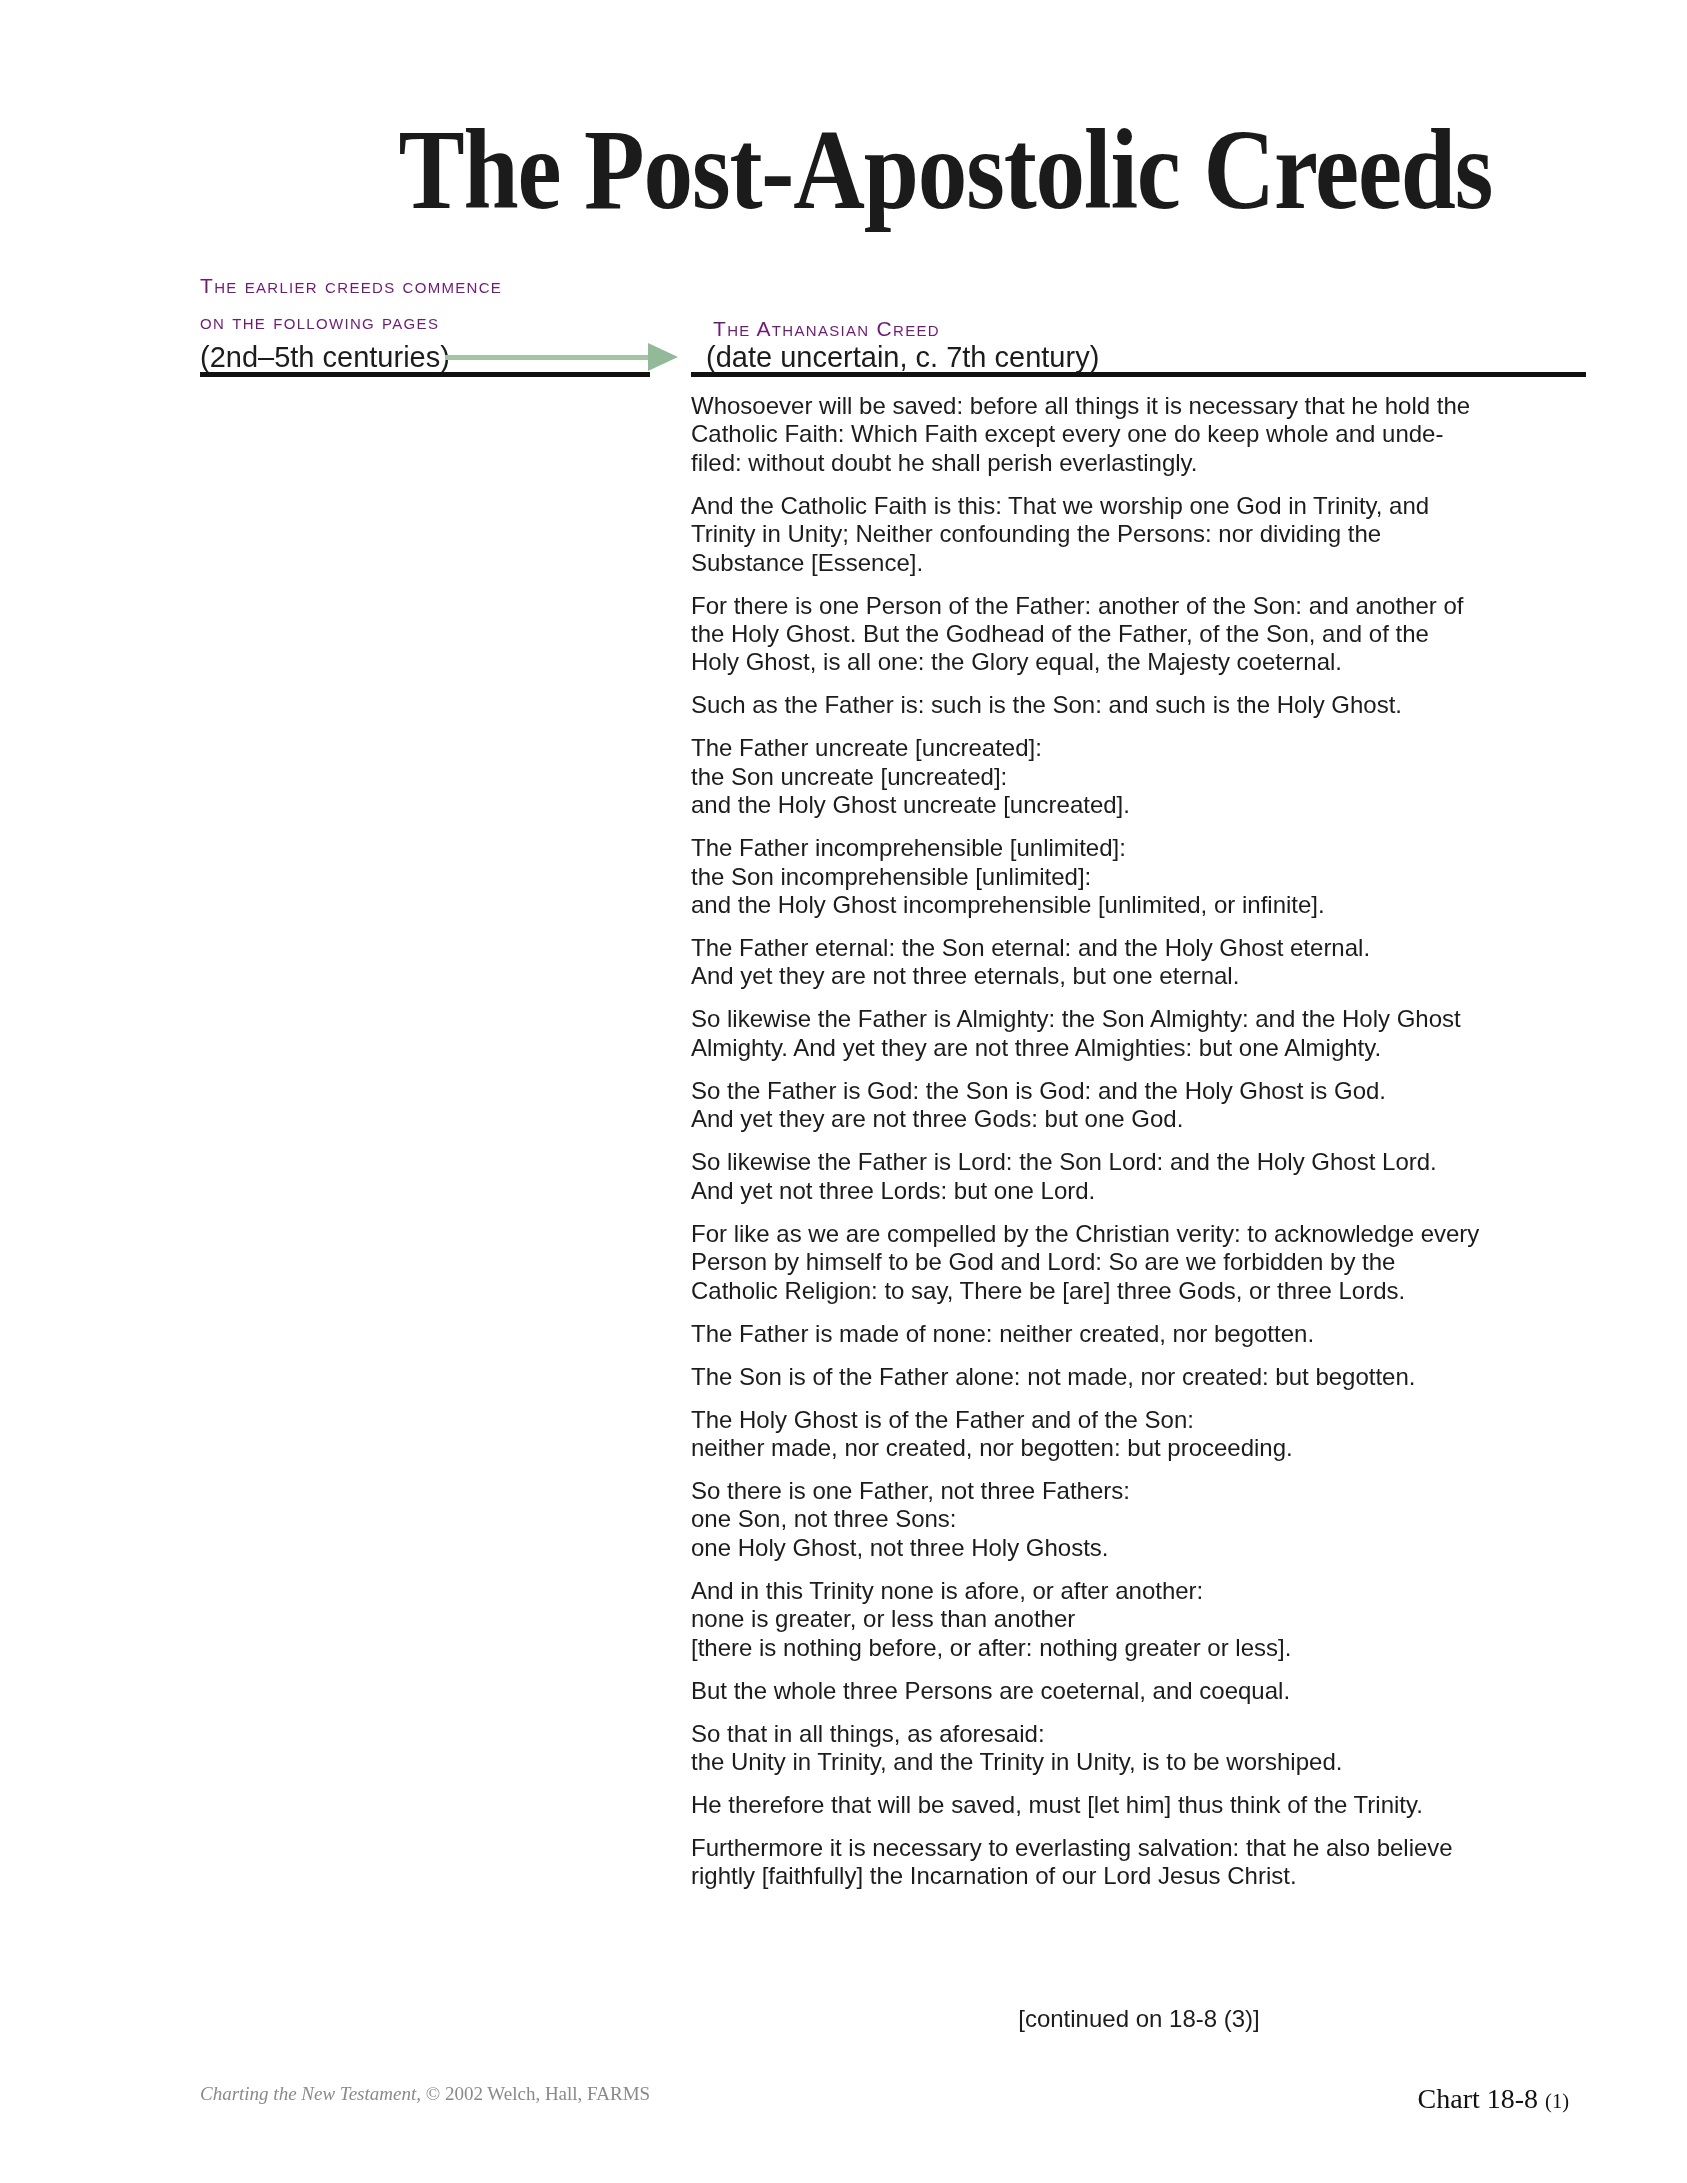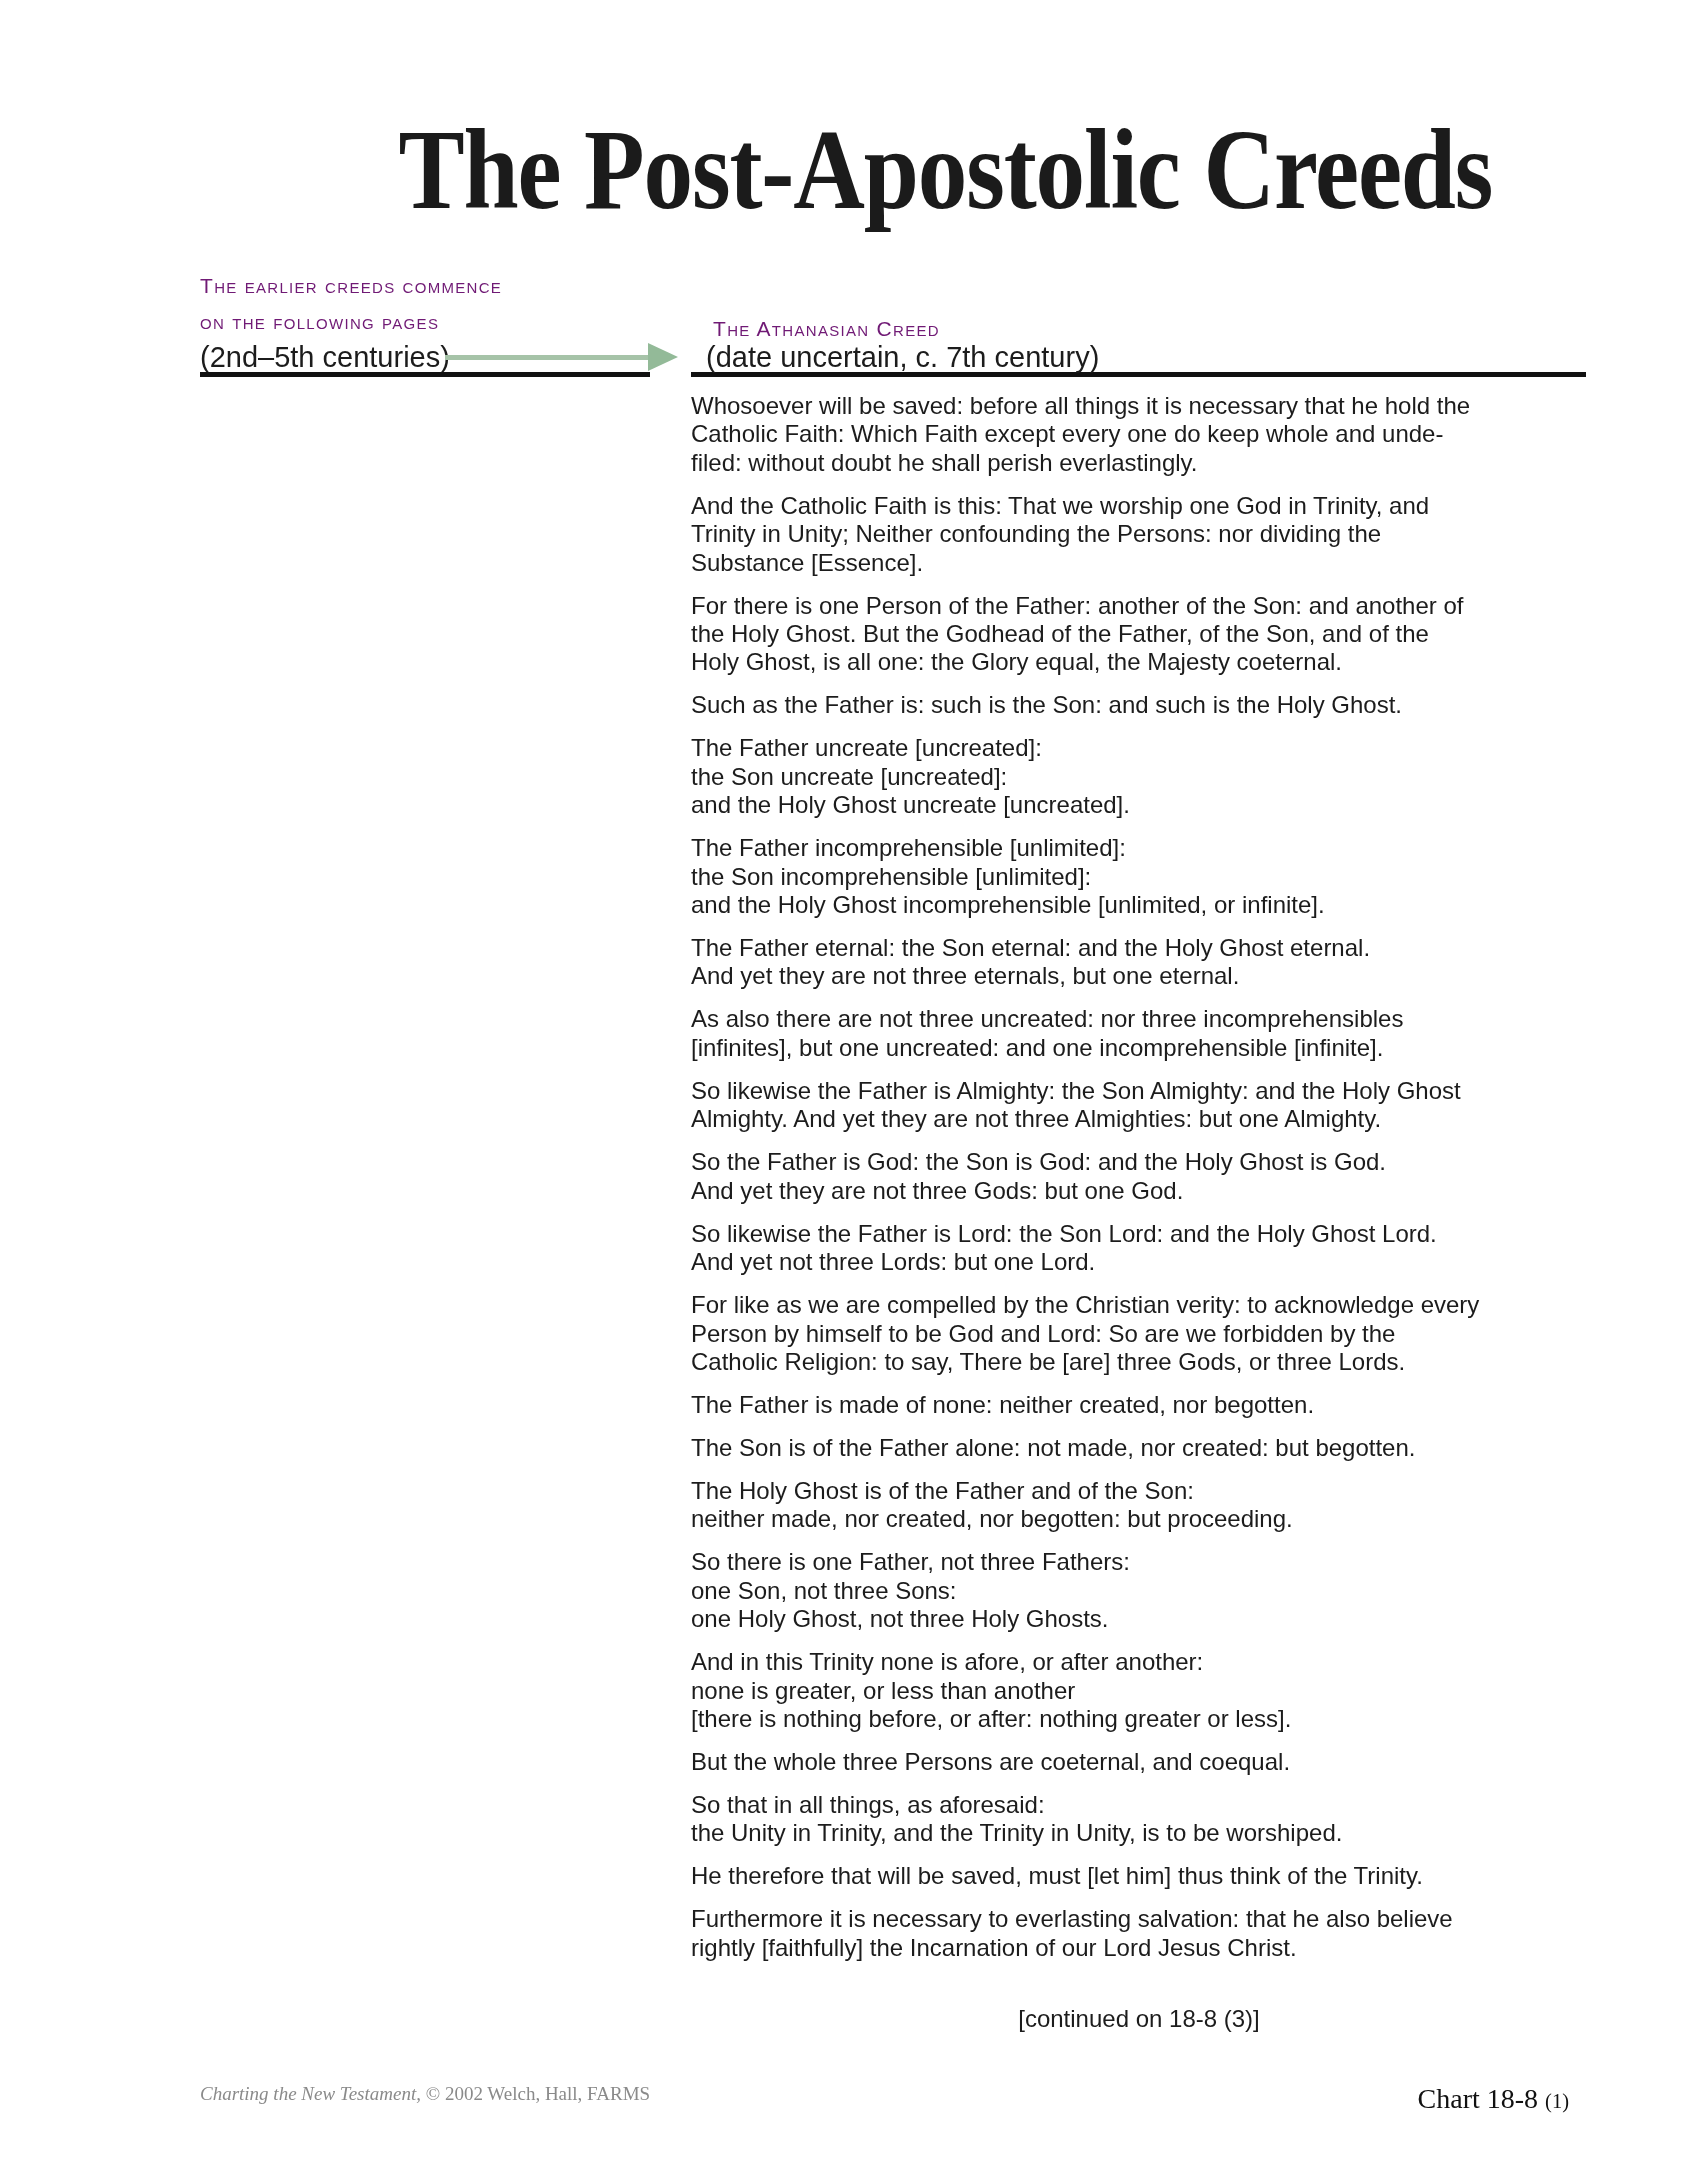--- a/index.html
+++ b/index.html
@@ -82,22 +82,20 @@
 Holy Ghost, is all one: the Glory equal, the Majesty coeternal.</div>
       <div class="para">Such as the Father is: such is the Son: and such is the Holy Ghost.</div>
       <div class="para">The Father uncreate [uncreated]:
 the Son uncreate [uncreated]:
 and the Holy Ghost uncreate [uncreated].</div>
       <div class="para">The Father incomprehensible [unlimited]:
 the Son incomprehensible [unlimited]:
 and the Holy Ghost incomprehensible [unlimited, or infinite].</div>
       <div class="para">The Father eternal: the Son eternal: and the Holy Ghost eternal.
 And yet they are not three eternals, but one eternal.</div>
-      <div class="para">As also there are not three uncreated: nor three incomprehensibles
-[infinites], but one uncreated: and one incomprehensible [infinite].</div>
       <div class="para">So likewise the Father is Almighty: the Son Almighty: and the Holy Ghost
 Almighty. And yet they are not three Almighties: but one Almighty.</div>
       <div class="para">So the Father is God: the Son is God: and the Holy Ghost is God.
 And yet they are not three Gods: but one God.</div>
       <div class="para">So likewise the Father is Lord: the Son Lord: and the Holy Ghost Lord.
 And yet not three Lords: but one Lord.</div>
       <div class="para">For like as we are compelled by the Christian verity: to acknowledge every
 Person by himself to be God and Lord: So are we forbidden by the
 Catholic Religion: to say, There be [are] three Gods, or three Lords.</div>
       <div class="para">The Father is made of none: neither created, nor begotten.</div>

